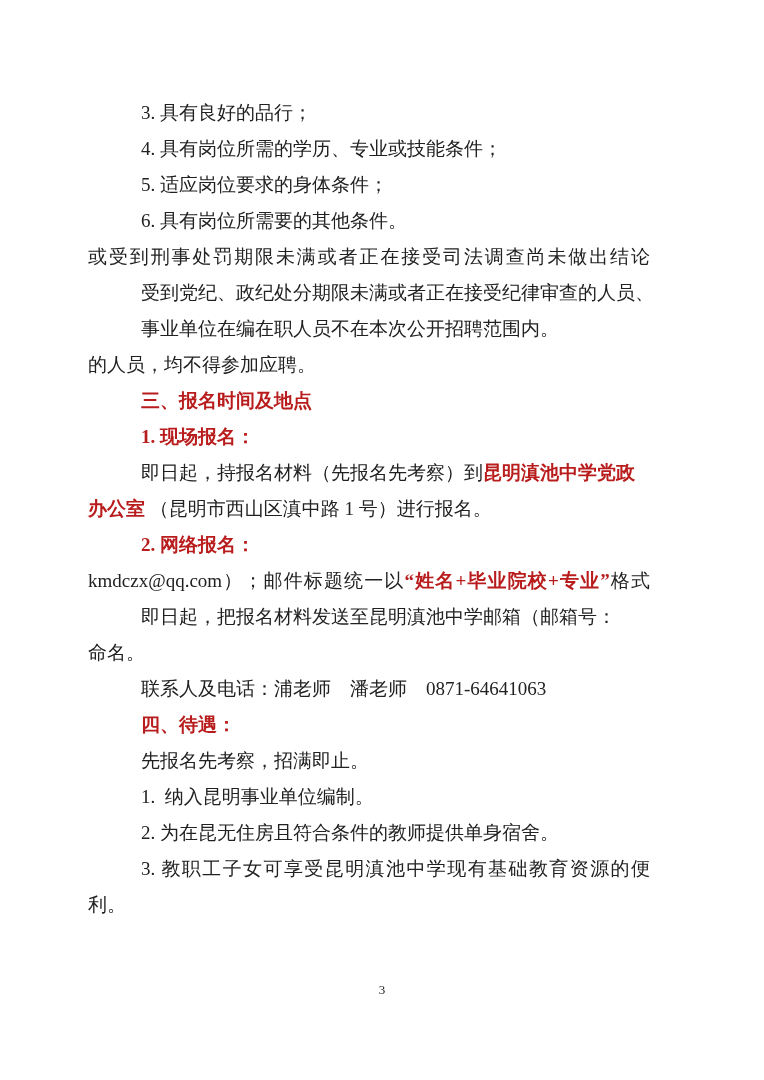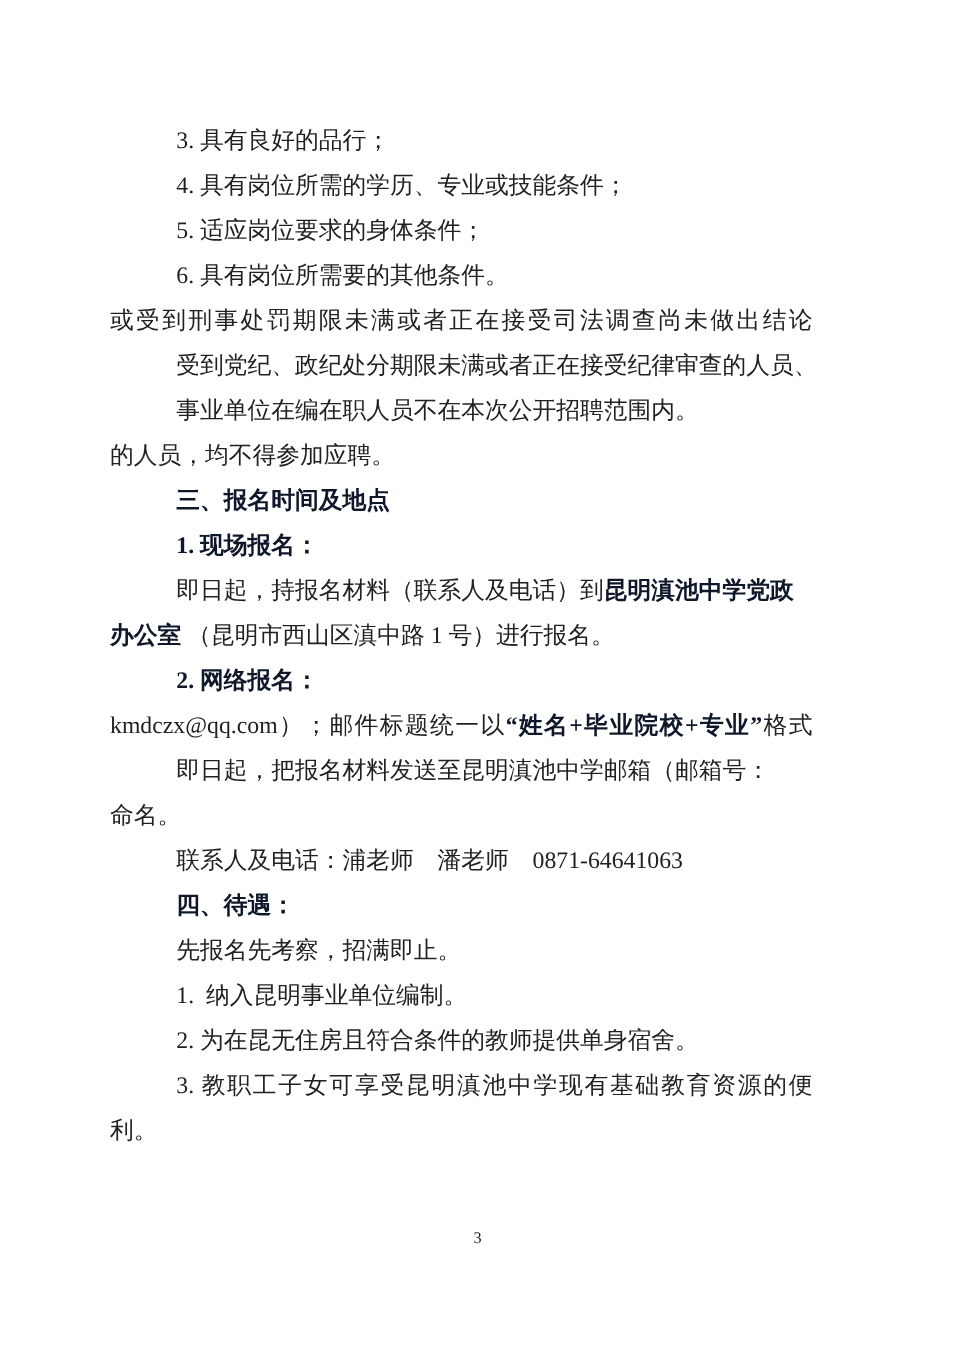--- a/index.html
+++ b/index.html
@@ -41,21 +41,21 @@
   }
   .line.fill {
     white-space: normal;
     text-align: justify;
     text-align-last: justify;
     height: 36px;
     overflow: hidden;
   }
   .bold {
     font-weight: 700;
-    color: #0f172a;
+    color: #b91c1c;
   }
   .page-number {
     position: absolute;
     left: 0;
     top: 982px;
     width: 764px;
     text-align: center;
     font-size: 13px;
     line-height: 16px;
     color: #222222;
@@ -69,21 +69,21 @@
       <div class="line indent"><span>3. 具有良好的品行；</span></div>
       <div class="line indent"><span>4. 具有岗位所需的学历、专业或技能条件；</span></div>
       <div class="line indent"><span>5. 适应岗位要求的身体条件；</span></div>
       <div class="line indent"><span>6. 具有岗位所需要的其他条件。</span></div>
       <div class="line fill"><span>或受到刑事处罚期限未满或者正在接受司法调查尚未做出结论</span></div>
       <div class="line indent"><span>受到党纪、政纪处分期限未满或者正在接受纪律审查的人员、</span></div>
       <div class="line indent"><span>事业单位在编在职人员不在本次公开招聘范围内。</span></div>
       <div class="line"><span>的人员，均不得参加应聘。</span></div>
       <div class="line indent"><span class="bold">三、报名时间及地点</span></div>
       <div class="line indent"><span class="bold">1. 现场报名：</span></div>
-      <div class="line indent"><span>即日起，持报名材料（联系人及电话）到</span><span class="bold">昆明滇池中学党政</span></div>
+      <div class="line indent"><span>即日起，持报名材料（先报名先考察）到</span><span class="bold">昆明滇池中学党政</span></div>
       <div class="line"><span class="bold">办公室</span><span> （昆明市西山区滇中路 1 号）进行报名。</span></div>
       <div class="line indent"><span class="bold">2. 网络报名：</span></div>
       <div class="line fill"><span>kmdczx@qq.com）；邮件标题统一以</span><span class="bold">“姓名+毕业院校+专业”</span><span>格式</span></div>
       <div class="line indent"><span>即日起，把报名材料发送至昆明滇池中学邮箱（邮箱号：</span></div>
       <div class="line"><span>命名。</span></div>
       <div class="line indent"><span>联系人及电话：浦老师　潘老师　0871-64641063</span></div>
       <div class="line indent"><span class="bold">四、待遇：</span></div>
       <div class="line indent"><span>先报名先考察，招满即止。</span></div>
       <div class="line indent"><span>1.&nbsp; 纳入昆明事业单位编制。</span></div>
       <div class="line indent"><span>2. 为在昆无住房且符合条件的教师提供单身宿舍。</span></div>

